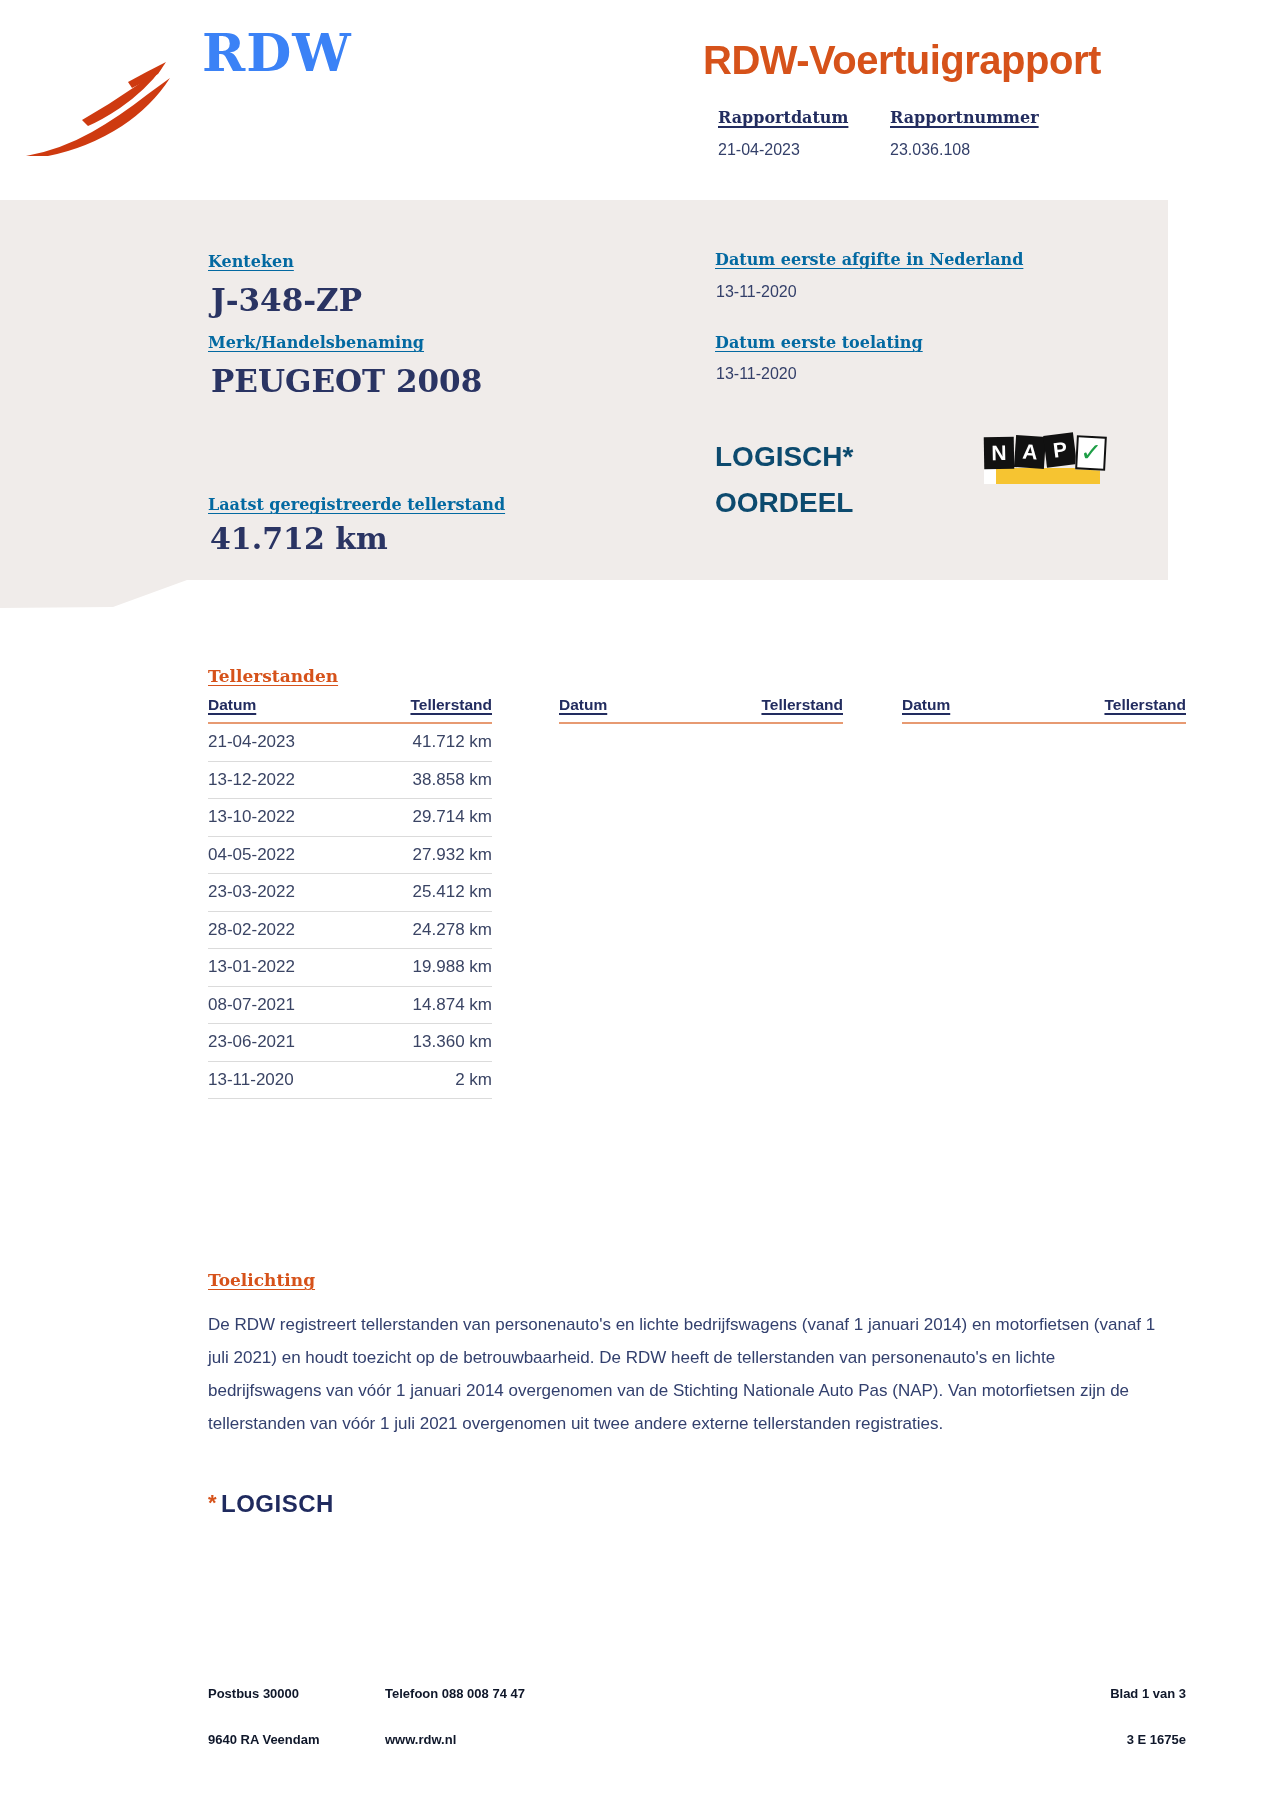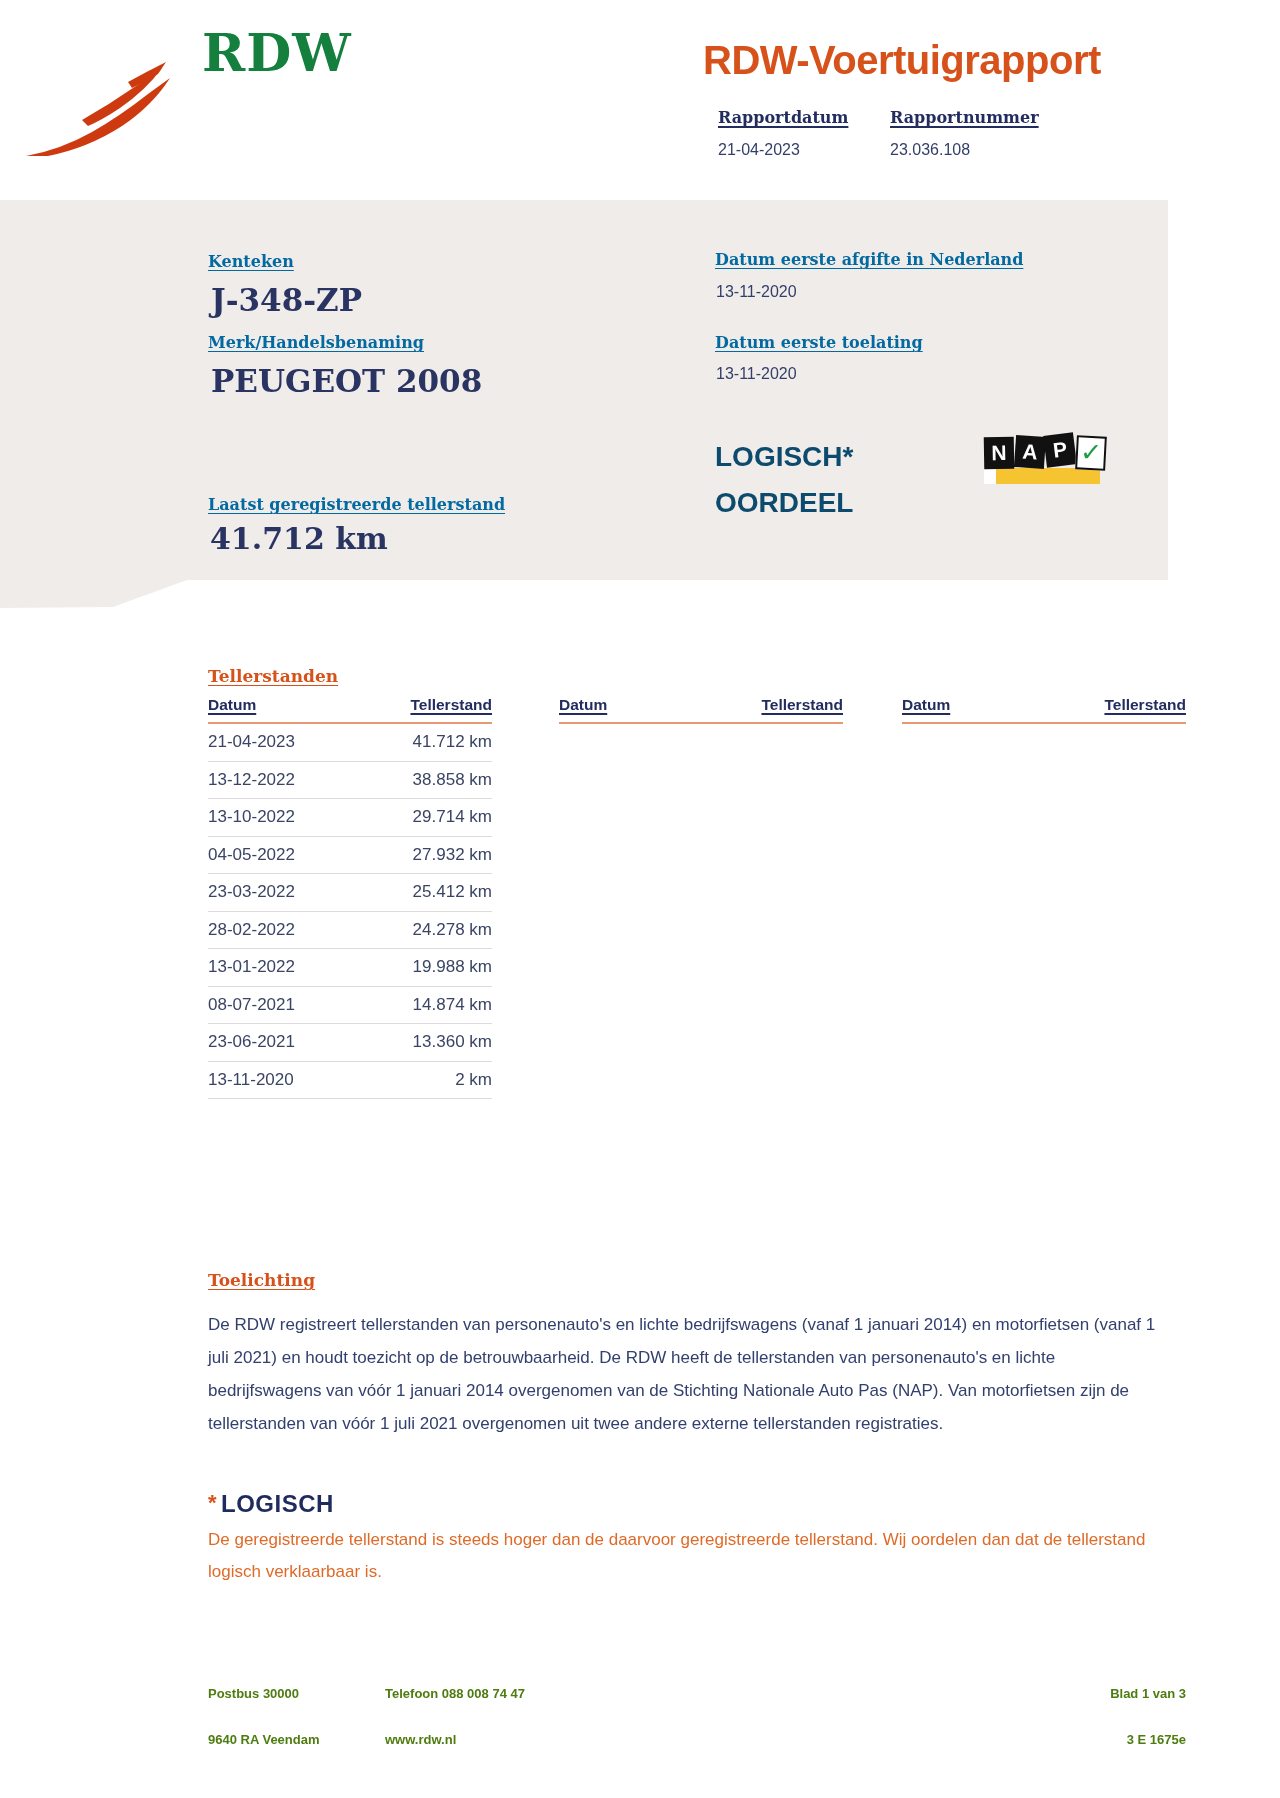--- a/index.html
+++ b/index.html
@@ -6,21 +6,21 @@
   .page{
     position:relative;width:1280px;height:1798px;background:#ffffff;
     font-family:"Liberation Sans","DejaVu Sans",sans-serif;overflow:hidden;
   }
   .abs{position:absolute;}
 
   
   .logo-swoosh{left:24px;top:60px;width:156px;height:100px;}
   .logo-word{
     left:202px;top:22px;font-family:"DejaVu Serif","Liberation Serif",serif;
-    font-weight:bold;font-size:52px;color:#15803d;letter-spacing:1px;
+    font-weight:bold;font-size:52px;color:#3b82f6;letter-spacing:1px;
   }
   .doc-title{
     left:703px;top:38px;font-family:Liberation Sans, sans-serif;
     font-weight:bold;font-size:40px;color:#D6521A;letter-spacing:-0.5px;white-space:nowrap;
   }
   .meta-label{
     font-family:"DejaVu Serif","Liberation Serif",serif;font-weight:bold;font-size:16px;
     color:#222C5F;text-decoration:underline;text-underline-offset:3px;text-decoration-thickness:1.5px;
     white-space:nowrap;
   }
@@ -93,21 +93,21 @@
   .logisch-head .star{color:#D6521A;font-weight:bold;font-size:22px;vertical-align:2px;}
   .logisch-head .word{
     color:#1F2A5E;font-weight:900;font-size:24px;letter-spacing:0.5px;
     font-family:"Liberation Sans","DejaVu Sans",sans-serif;
   }
   .orange-par{
     left:208px;top:1524px;width:965px;font-size:17px;line-height:32px;color:#DF6A28;
   }
 
   
-  .footer-text{font-size:13px;font-weight:600;color:#4d7c0f;white-space:nowrap;}
+  .footer-text{font-size:13px;font-weight:600;color:#0f172a;white-space:nowrap;}
   .f-right{text-align:right;right:94px;}
 </style>
 </head>
 <body>
 
 <div class="page">
 
   <svg class="abs logo-swoosh" viewBox="0 0 156 100" aria-hidden="true">
     <path fill="#CE3A10" d="M2,96 Q36,90 68,72 Q96,56 124,34 L146,18 Q128,46 98,66 Q64,88 24,96 Z"></path>
     <path fill="#CE3A10" d="M58,60 Q86,44 112,26 L138,8 Q122,30 96,48 Q78,60 64,66 Z"></path>
@@ -218,21 +218,20 @@
     </div>
   </div>
 
   <div class="abs section-head" style="left:208px;top:1270px;">Toelichting</div>
   <div class="abs body-par">De RDW registreert tellerstanden van personenauto's en lichte bedrijfswagens (vanaf 1 januari 2014) en motorfietsen (vanaf 1 juli 2021) en houdt toezicht op de betrouwbaarheid. De RDW heeft de tellerstanden van personenauto's en lichte bedrijfswagens van vóór 1 januari 2014 overgenomen van de Stichting Nationale Auto Pas (NAP). Van motorfietsen zijn de tellerstanden van vóór 1 juli 2021 overgenomen uit twee andere externe tellerstanden registraties.</div>
 
   <div class="abs logisch-head">
     <span class="star">*</span>
     <span class="word">LOGISCH</span>
   </div>
-  <div class="abs orange-par">De geregistreerde tellerstand is steeds hoger dan de daarvoor geregistreerde tellerstand. Wij oordelen dan dat de tellerstand logisch verklaarbaar is.</div>
 
   <div class="abs footer-text" style="left:208px;top:1686px;">Postbus 30000</div>
   <div class="abs footer-text" style="left:385px;top:1686px;">Telefoon 088 008 74 47</div>
   <div class="abs footer-text f-right" style="top:1686px;">Blad 1 van 3</div>
 
   <div class="abs footer-text" style="left:208px;top:1732px;">9640 RA Veendam</div>
   <div class="abs footer-text" style="left:385px;top:1732px;">www.rdw.nl</div>
   <div class="abs footer-text f-right" style="top:1732px;">3 E 1675e</div>
 
 </div>

